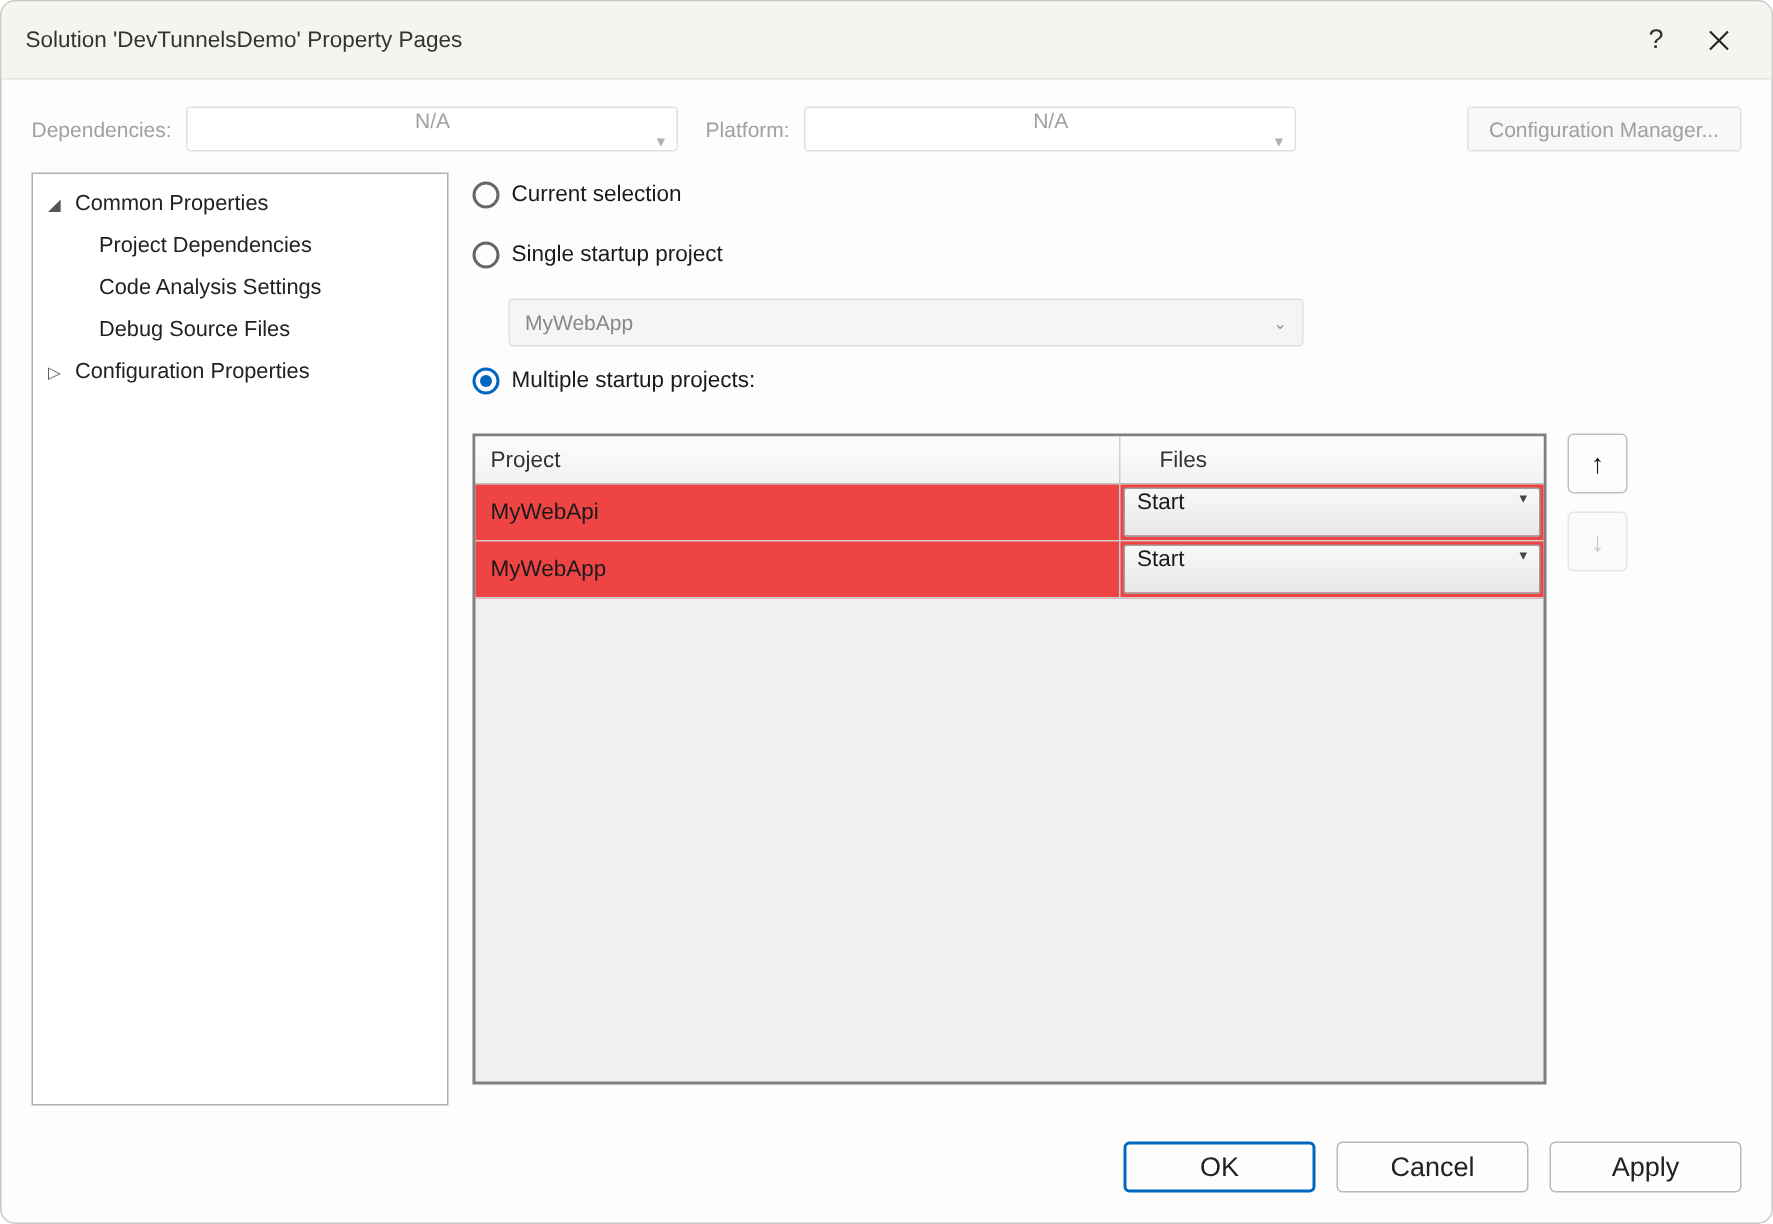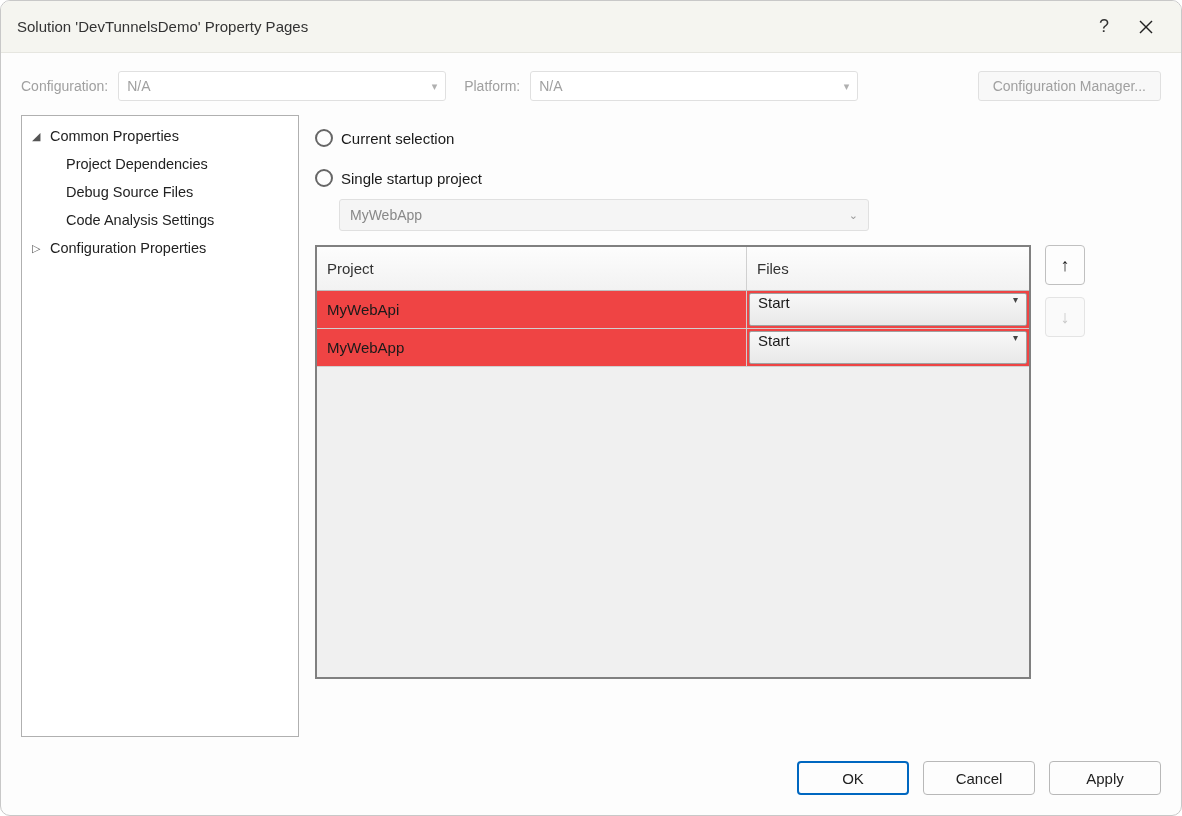--- a/index.html
+++ b/index.html
@@ -61,20 +61,21 @@
     .config-dropdown {
       height: 30px;
       border: 1px solid #e0e0e0;
       background: #fff;
       border-radius: 3px;
       display: flex;
       align-items: center;
       padding: 0 8px;
       color: #a0a0a0;
       position: relative;
+      flex-direction: column;
     }
     .config-dropdown .chev {
       margin-left: auto;
       font-size: 11px;
       color: #b0b0b0;
     }
     .cm-button {
       height: 30px;
       padding: 0 14px;
       border: 1px solid #e0e0e0;
@@ -117,21 +118,21 @@
       font-size: 11px;
       color: #555;
       margin-right: 4px;
     }
     .content-panel {
       flex: 1;
       padding-top: 6px;
     }
     .radio-row {
       display: flex;
-      align-items: center;
+      align-items: flex-start;
       height: 34px;
       font-size: 15px;
       gap: 8px;
     }
     .radio {
       width: 18px;
       height: 18px;
       border: 2px solid #666;
       border-radius: 50%;
       display: flex;
@@ -170,23 +171,24 @@
       margin-top: 10px;
     }
     .grid {
       width: 716px;
       height: 434px;
       border: 2px solid #808080;
       background: #f0f0f0;
     }
     .grid-header {
       display: flex;
-      height: 44px;
+      height: 32px;
       background: linear-gradient(#fdfdfd, #f2f2f2);
       border-bottom: 1px solid #bfbfbf;
+      gap: 16px;
     }
     .grid-header .hcell {
       display: flex;
       align-items: center;
       padding: 0 10px;
       font-size: 15px;
       color: #333;
       border-right: 1px solid #d0d0d0;
     }
     .grid-header .hcell.project { width: 430px; }
@@ -241,26 +243,26 @@
       background: #fafafa;
       cursor: default;
     }
     .footer {
       display: flex;
       justify-content: flex-end;
       gap: 14px;
       padding: 14px 20px 20px 20px;
     }
     .btn {
-      width: 112px;
+      width: 128px;
       height: 34px;
       border: 1px solid #b8b8b8;
       border-radius: 4px;
       background: #fdfdfd;
-      font-size: 15px;
+      font-size: 18px;
       color: #222;
       cursor: pointer;
     }
     .btn.default {
       border: 2px solid #0067c0;
     }
   </style>
 </head>
 <body>
 
@@ -271,21 +273,21 @@
     <div class="titlebar-btn help">?</div>
     <div class="titlebar-btn close">
       <svg viewBox="0 0 14 14">
           <line x1="1" y1="1" x2="13" y2="13" stroke="#222" stroke-width="1.4"></line>
           <line x1="13" y1="1" x2="1" y2="13" stroke="#222" stroke-width="1.4"></line>
         </svg>
     </div>
   </div>
 
   <div class="config-row">
-    <span class="config-label">Configuration:</span>
+    <span class="config-label">Dependencies:</span>
     <div class="config-dropdown" style="width:328px">
       <span>N/A</span>
       <span class="chev">▾</span>
     </div>
     <span class="config-label" style="margin-left:8px">Platform:</span>
     <div class="config-dropdown" style="width:328px">
       <span>N/A</span>
       <span class="chev">▾</span>
     </div>
     <div style="flex:1"></div>
@@ -296,24 +298,24 @@
 
     <div class="tree-panel">
       <div class="tree-item root">
         <span class="tree-toggle">◢</span>
         <span>Common Properties</span>
       </div>
       <div class="tree-item child">
         <span>Project Dependencies</span>
       </div>
       <div class="tree-item child">
+        <span>Code Analysis Settings</span>
+      </div>
+      <div class="tree-item child">
         <span>Debug Source Files</span>
-      </div>
-      <div class="tree-item child">
-        <span>Code Analysis Settings</span>
       </div>
       <div class="tree-item root">
         <span class="tree-toggle">▷</span>
         <span>Configuration Properties</span>
       </div>
     </div>
 
     <div class="content-panel">
 
       <div class="radio-row">
@@ -323,20 +325,24 @@
 
       <div class="radio-row" style="margin-top:6px">
         <span class="radio"></span>
         <span>Single startup project</span>
       </div>
       <div class="single-dropdown">
         <span>MyWebApp</span>
         <span class="chev">⌄</span>
       </div>
 
+      <div class="radio-row multi">
+        <span class="radio checked"></span>
+        <span>Multiple startup projects:</span>
+      </div>
 
       <div class="grid-wrap">
         <div class="grid">
           <div class="grid-header">
             <div class="hcell project">Project</div>
             <div class="hcell action">Files</div>
           </div>
           <div class="grid-row">
             <div class="cell project">MyWebApi</div>
             <div class="cell action">

